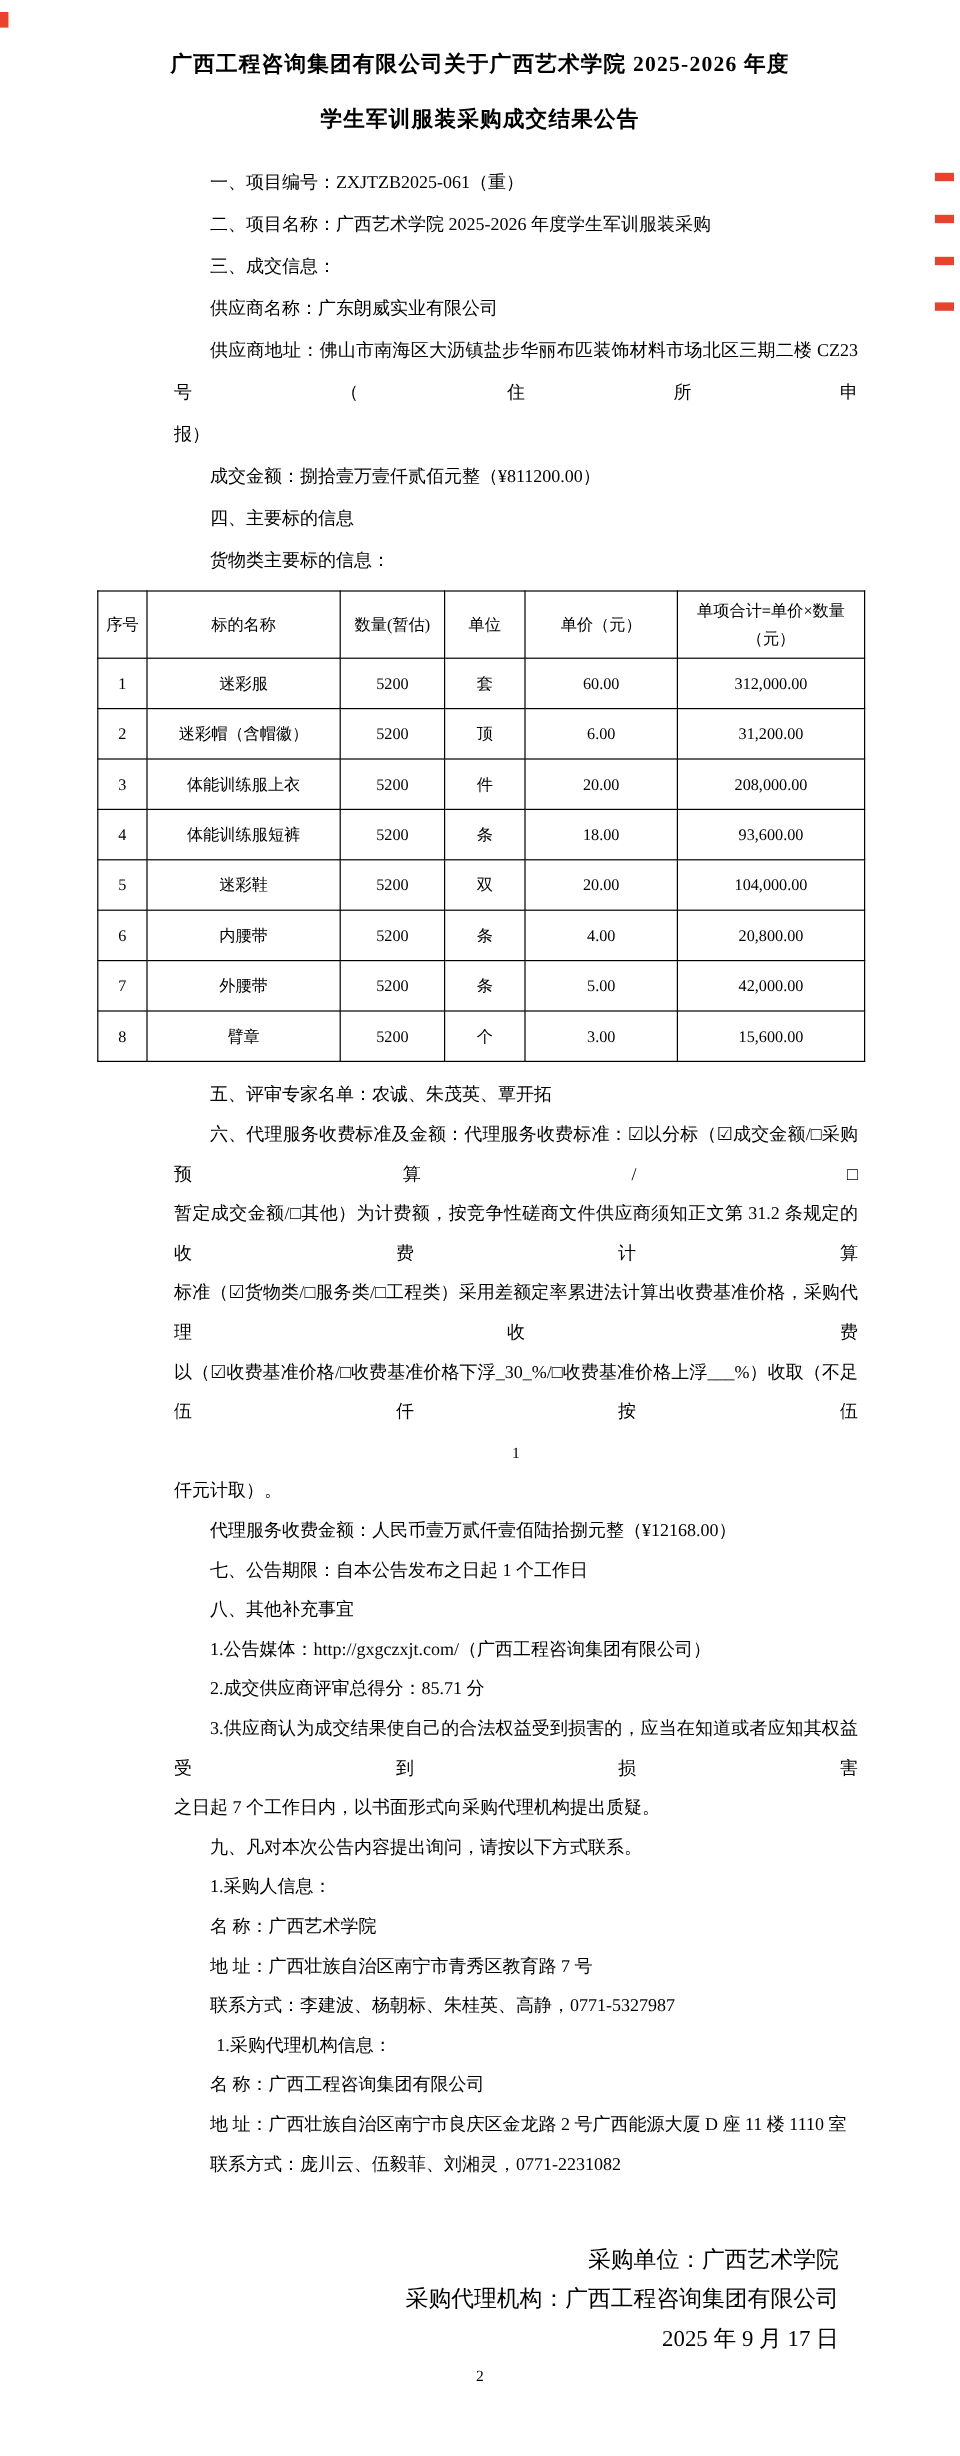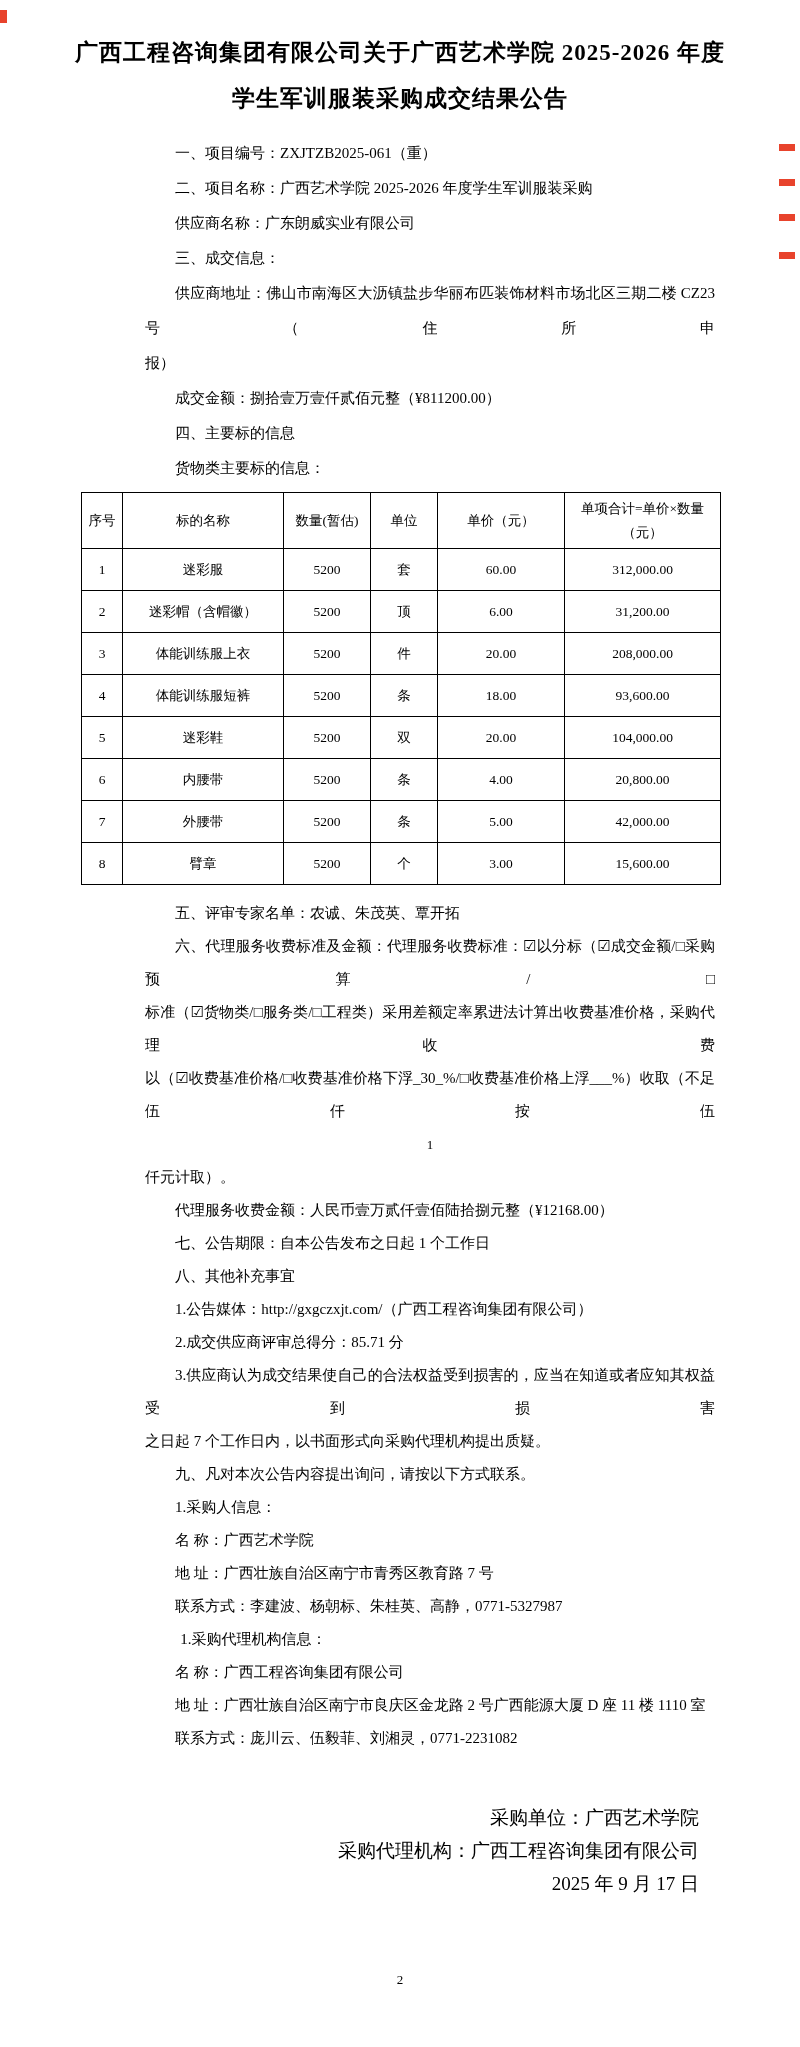--- a/index.html
+++ b/index.html
@@ -7,21 +7,21 @@
     position:relative;
     width:800px;height:2047px;
     background:#ffffff;color:#000;
     font-family:"Liberation Serif","DejaVu Serif",serif;
     overflow:hidden;
   }
   .title{
     padding-top:30px;
     text-align:center;
     font-weight:bold;
-    font-size:23px;
+    font-size:18px;
     line-height:46px;
     letter-spacing:1px;
   }
   .content{margin:0 85px 0 103px;font-size:15px;}
   .pre-block{margin-top:14px;}
   .pre-block .ln{line-height:35px;}
   .post-block .ln{line-height:33px;}
   .ln{white-space:normal;margin-left:42px;}
   .p{text-indent:2em;}
   .indent-plus{text-indent:2.35em;}
@@ -82,22 +82,22 @@
   <div class="title">
     <div>广西工程咨询集团有限公司关于广西艺术学院 2025-2026 年度</div>
     <div>学生军训服装采购成交结果公告</div>
   </div>
 
   <div class="content">
 
     <div class="pre-block">
       <div class="ln p">一、项目编号：ZXJTZB2025-061（重）</div>
       <div class="ln p">二、项目名称：广西艺术学院 2025-2026 年度学生军训服装采购</div>
+      <div class="ln p">三、成交信息：</div>
       <div class="ln p">供应商名称：广东朗威实业有限公司</div>
-      <div class="ln p">三、成交信息：</div>
       <div class="ln p j">供应商地址：佛山市南海区大沥镇盐步华丽布匹装饰材料市场北区三期二楼 CZ23 号（住所申</div>
       <div class="ln cont">报）</div>
       <div class="ln p">成交金额：捌拾壹万壹仟贰佰元整（¥811200.00）</div>
       <div class="ln p">四、主要标的信息</div>
       <div class="ln p">货物类主要标的信息：</div>
     </div>
 
     <div class="table-wrap">
       <table class="goods">
         <colgroup>
@@ -183,20 +183,21 @@
               <td>3.00</td>
               <td>15,600.00</td>
             </tr>
           </tbody>
       </table>
     </div>
 
     <div class="post-block">
       <div class="ln p">五、评审专家名单：农诚、朱茂英、覃开拓</div>
       <div class="ln p j">六、代理服务收费标准及金额：代理服务收费标准：☑以分标（☑成交金额/□采购预算/□</div>
+      <div class="ln cont j">暂定成交金额/□其他）为计费额，按竞争性磋商文件供应商须知正文第 31.2 条规定的收费计算</div>
       <div class="ln cont j">标准（☑货物类/□服务类/□工程类）采用差额定率累进法计算出收费基准价格，采购代理收费</div>
       <div class="ln cont j">以（☑收费基准价格/□收费基准价格下浮_30_%/□收费基准价格上浮___%）收取（不足伍仟按伍</div>
       <div class="ln center small-num">1</div>
       <div class="ln cont">仟元计取）。</div>
       <div class="ln p">代理服务收费金额：人民币壹万贰仟壹佰陆拾捌元整（¥12168.00）</div>
       <div class="ln p">七、公告期限：自本公告发布之日起 1 个工作日</div>
       <div class="ln p">八、其他补充事宜</div>
       <div class="ln p">1.公告媒体：http://gxgczxjt.com/（广西工程咨询集团有限公司）</div>
       <div class="ln p">2.成交供应商评审总得分：85.71 分</div>
       <div class="ln p j">3.供应商认为成交结果使自己的合法权益受到损害的，应当在知道或者应知其权益受到损害</div>

